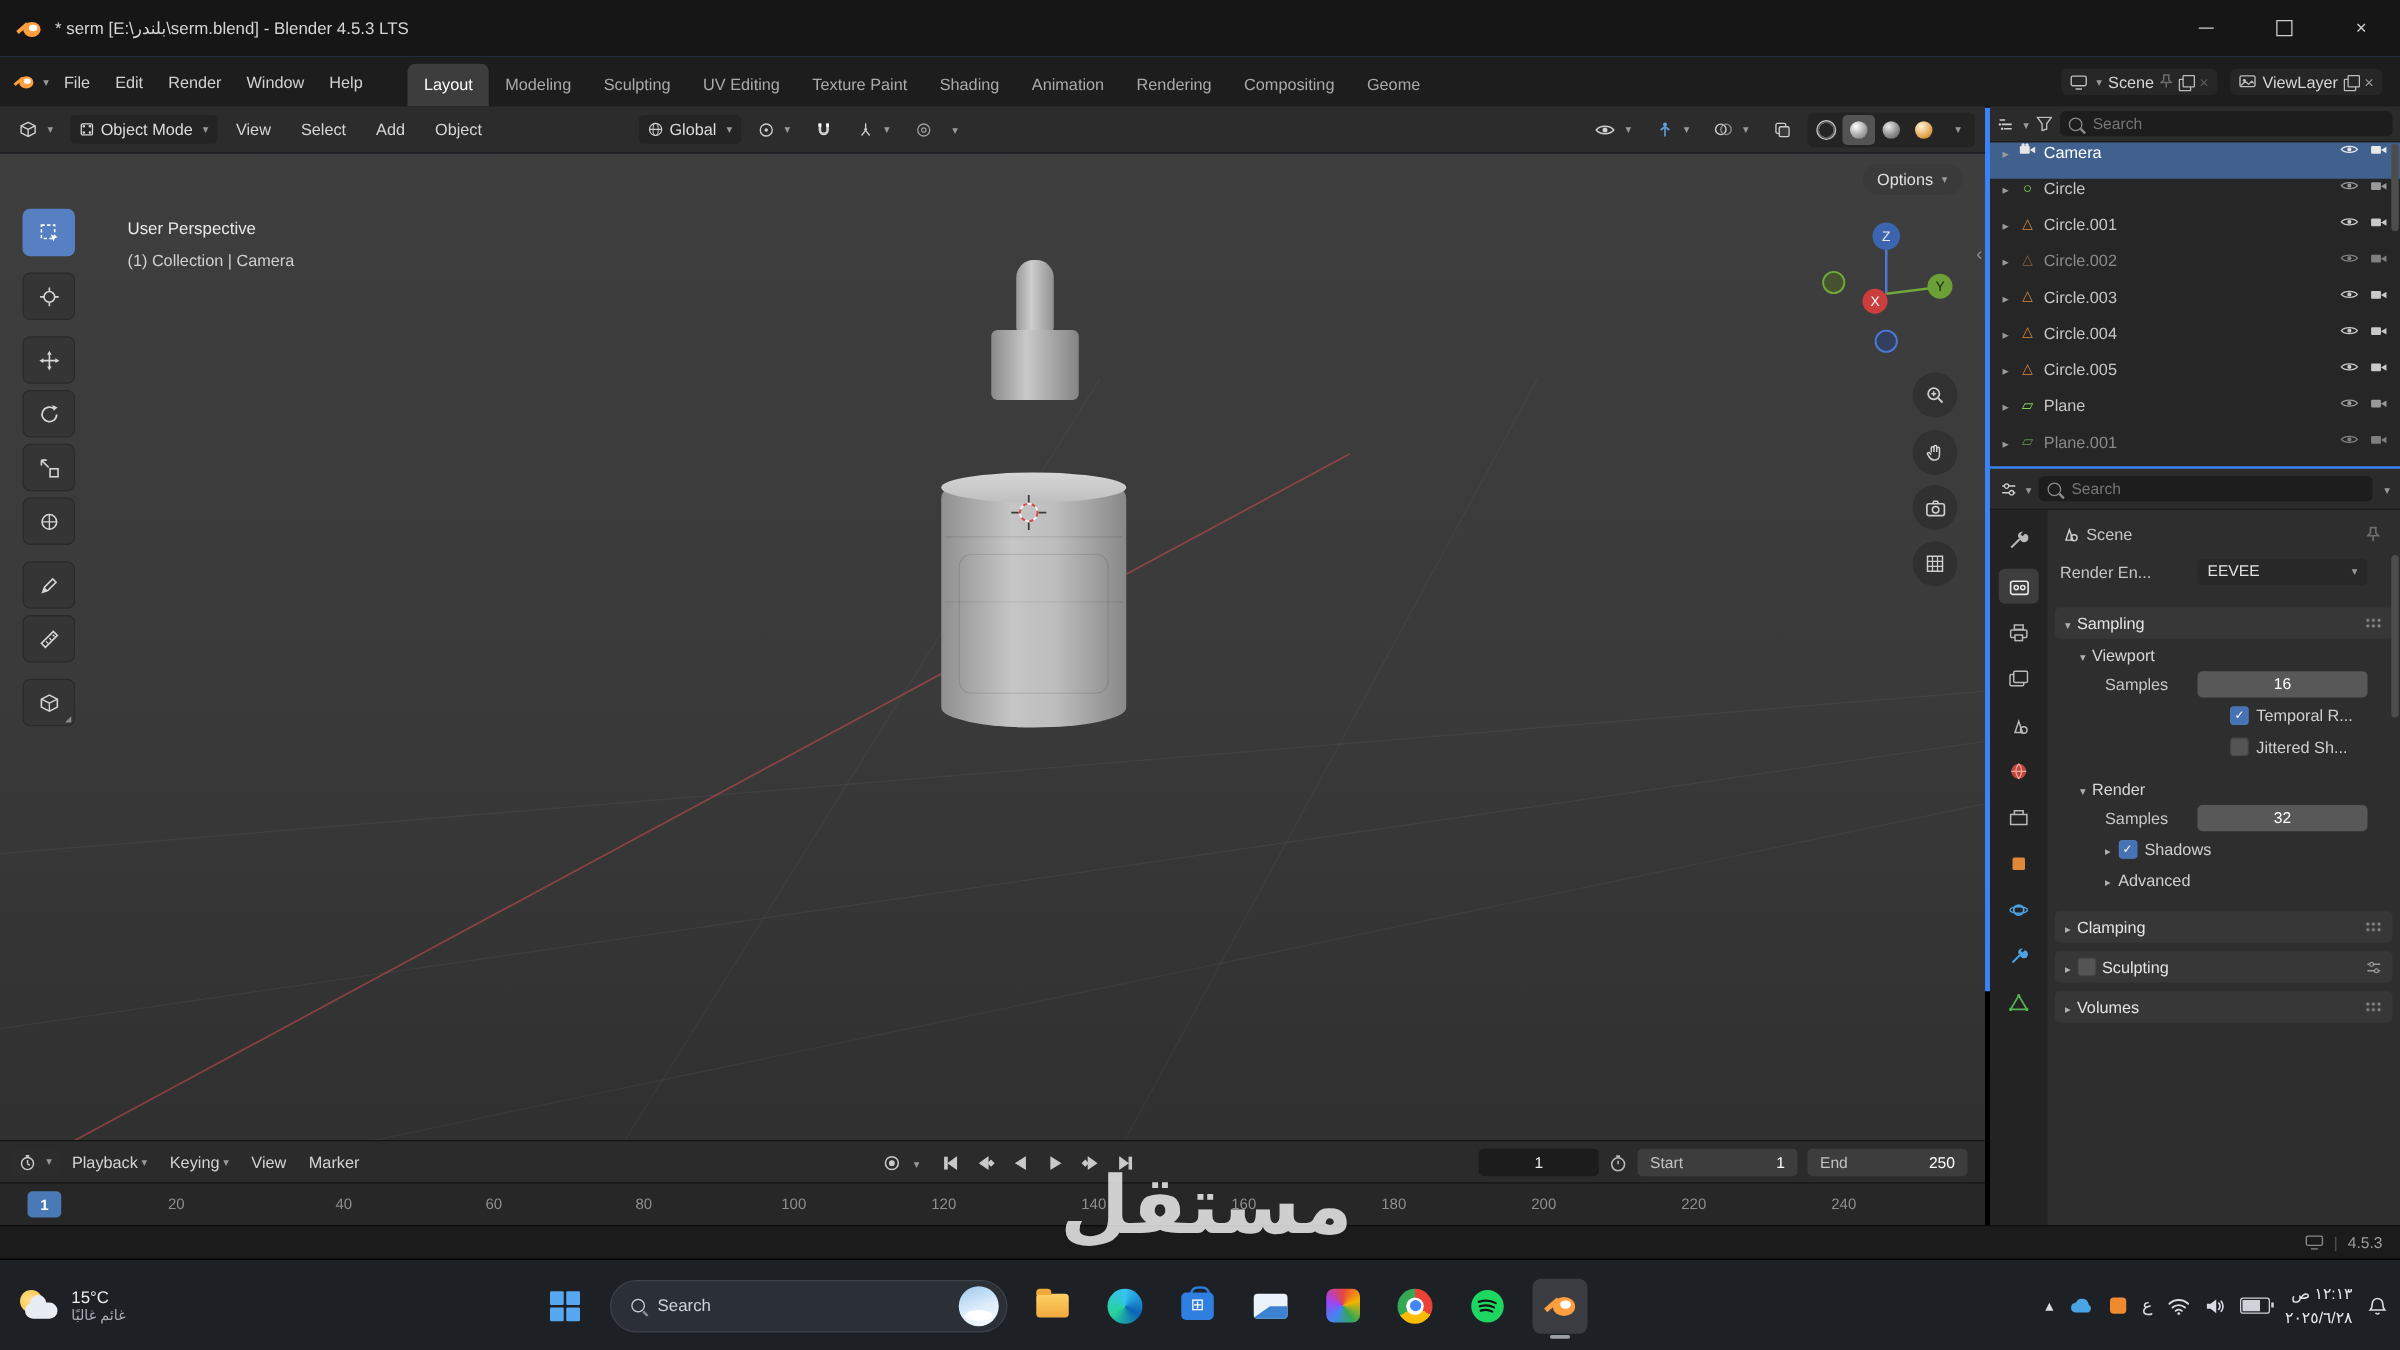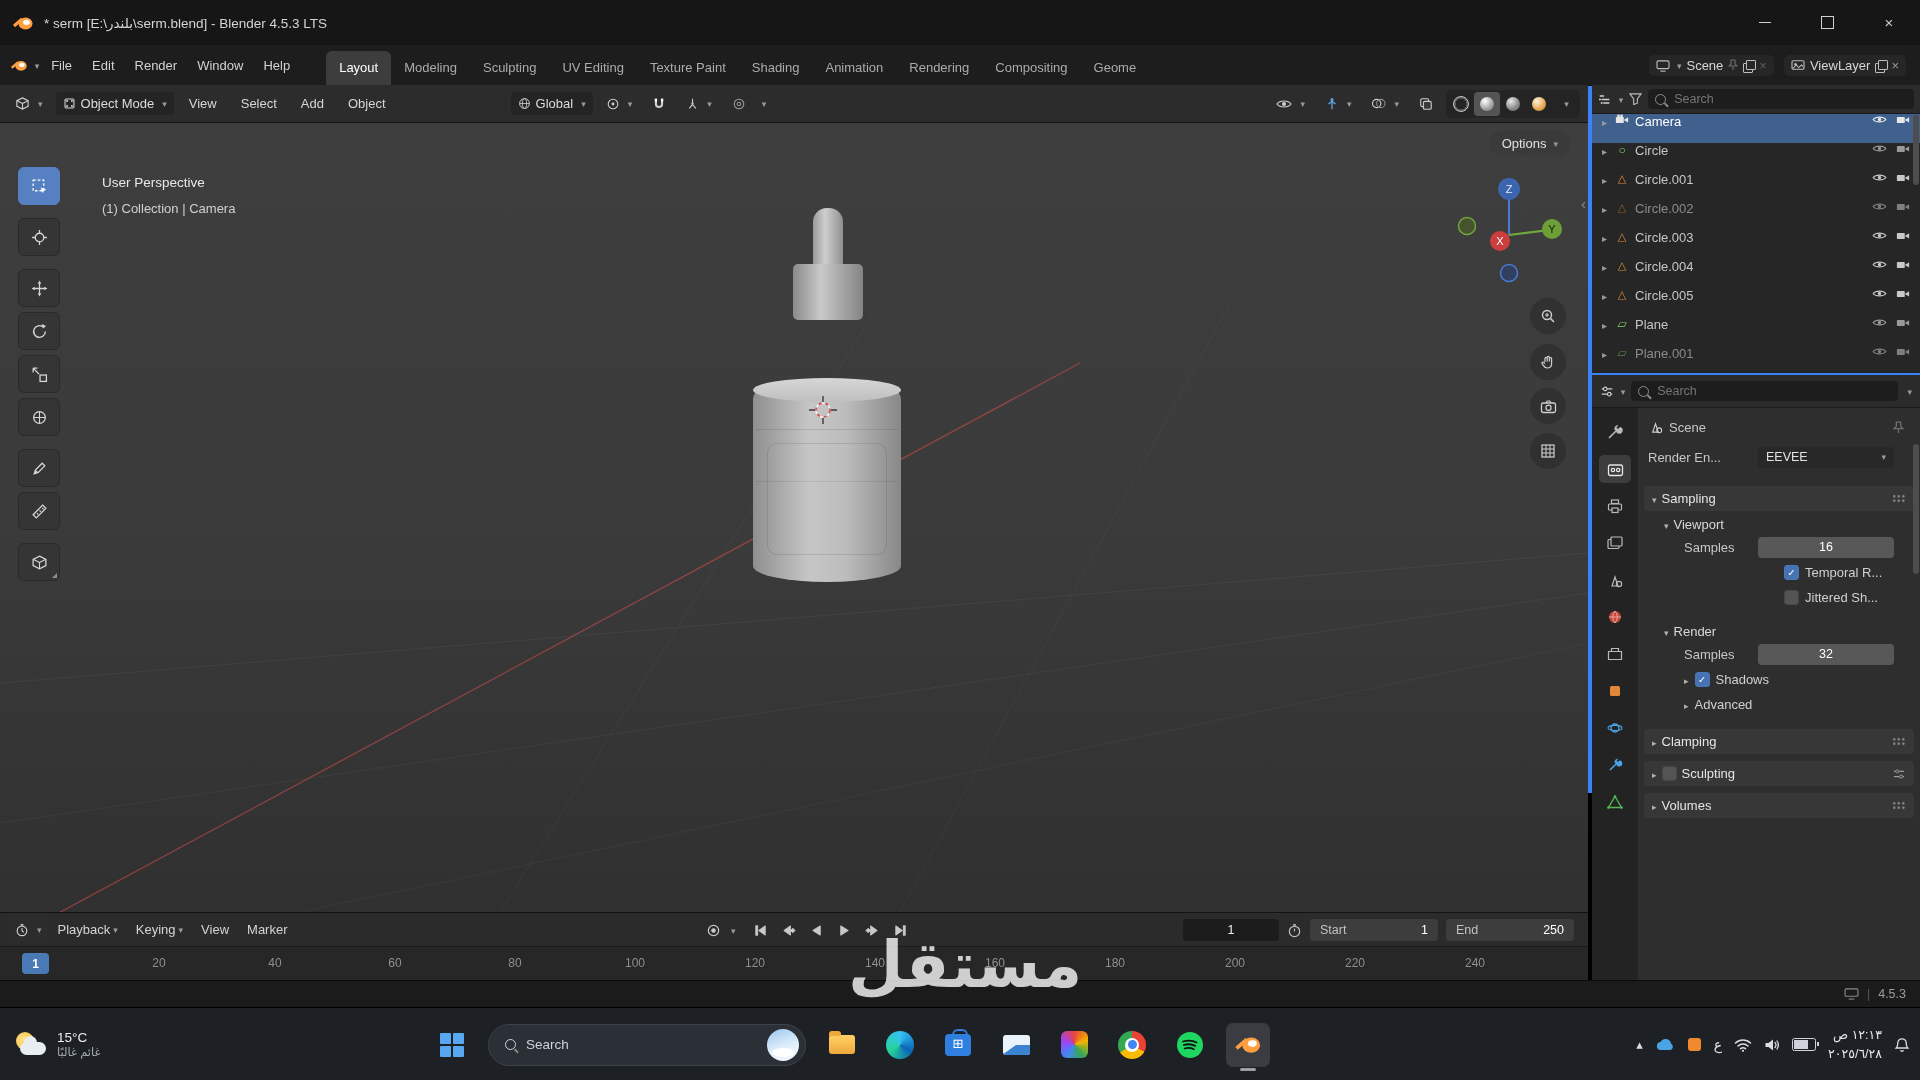--- a/index.html
+++ b/index.html
@@ -621,21 +621,21 @@
       </div>
       <div class="tl-field">
         <span class="lab">End</span>
         <span class="val">250</span>
       </div>
     </div>
   </div>
 
   <div class="tlruler">
     <div class="playhead">1</div>
-    <span class="rnum" style="left:159px">20</span>
+    <span class="rnum" style="left:141px">20</span>
     <span class="rnum" style="left:275px">40</span>
     <span class="rnum" style="left:395px">60</span>
     <span class="rnum" style="left:515px">80</span>
     <span class="rnum" style="left:635px">100</span>
     <span class="rnum" style="left:755px">120</span>
     <span class="rnum" style="left:875px">140</span>
     <span class="rnum" style="left:995px">160</span>
     <span class="rnum" style="left:1115px">180</span>
     <span class="rnum" style="left:1235px">200</span>
     <span class="rnum" style="left:1355px">220</span>

